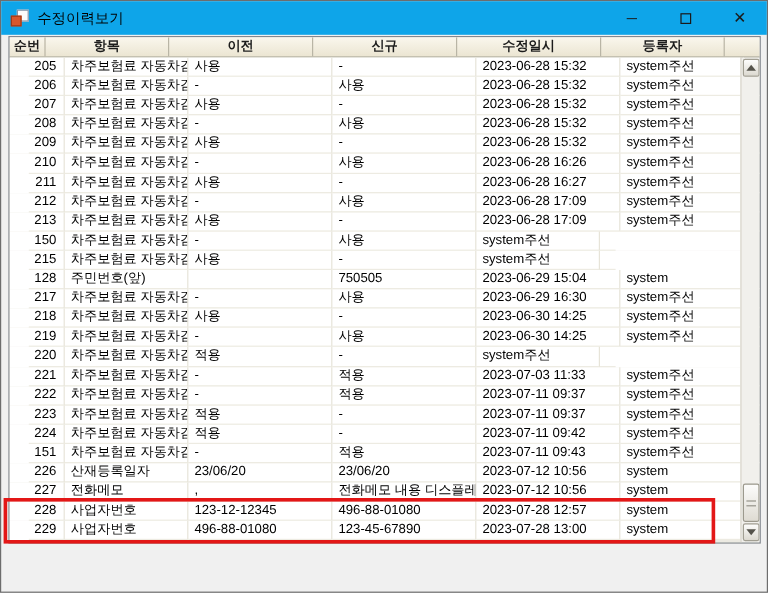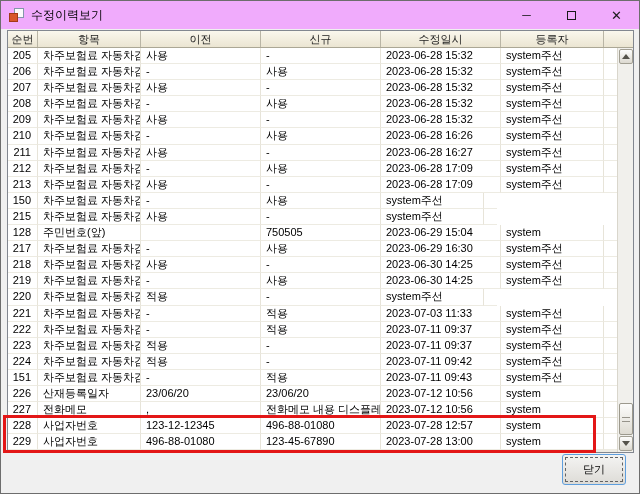--- a/index.html
+++ b/index.html
@@ -11,21 +11,21 @@
     overflow:hidden;
   }
   .window {
     position:absolute; inset:0;
     border:1px solid #6d6d6d;
     background:#f0f0f0;
   }
   
   .titlebar {
     position:absolute; top:0; left:0; right:0; height:28px;
-    background:#f0abfc;
+    background:#0ea5e9;
     display:flex; align-items:center;
   }
   .app-icon {
     width:15px; height:14px; margin-left:8px; position:relative; flex:0 0 auto;
   }
   .app-icon .back {
     position:absolute; right:0; top:0; width:10px; height:10px;
     border:1px solid #8496ab; background:#fcfcfc;
   }
   .app-icon .front {
@@ -50,37 +50,38 @@
   .grid {
     position:absolute; left:6px; top:29px; width:627px; height:423px;
     border:1px solid #828790;
     background:#eceae2;
     overflow:hidden;
   }
   .grid-header {
     display:flex; height:17px;
     background:linear-gradient(#faf7ed,#ebe5d2);
     border-bottom:1px solid #aba795;
+    font-weight:bold;
   }
   .hcell {
     font-size:11px; color:#1c1c1c; text-align:center;
     line-height:16px; border-right:1px solid #b9b5a5;
     overflow:hidden; white-space:nowrap; flex:0 0 auto;
   }
   .hcell.hfill { flex:1 1 auto; border-right:none; }
   .c0 { width:30px; }
   .c1 { width:103px; }
   .c2 { width:120px; }
   .c3 { width:120px; }
   .c4 { width:120px; }
   .c5 { width:103px; }
   .cfill { width:13px; }
   .grid-rows { position:absolute; top:17px; left:0; width:609px; bottom:0; background:#eceae2; }
   .grid-row {
-    display:flex; height:16.1px; background:#ffffff;
+    display:flex; height:16.1px; background:#ffffff;padding-left:16px;
   }
   .cell {
     font-size:11px; color:#000; line-height:15px;
     padding:0 0 0 5px;
     border-right:1px solid #e7e4d9; border-bottom:1px solid #edebe2;
     overflow:hidden; white-space:nowrap; flex:0 0 auto;
   }
   .cell.c0 { text-align:right; padding:0 6px 0 0; }
   .cell.cfill { border-right:none; }
   
@@ -393,15 +394,14 @@
           <span class="grip"></span>
         </div>
       <div class="sbtn down">
           <span class="tri-down"></span>
         </div>
     </div>
   </div>
 
   <div class="red-box" style="border-color: rgb(227, 23, 23);"></div>
 
-  <button class="close-btn">닫기</button>
 
 </div>
 
 </body></html>

